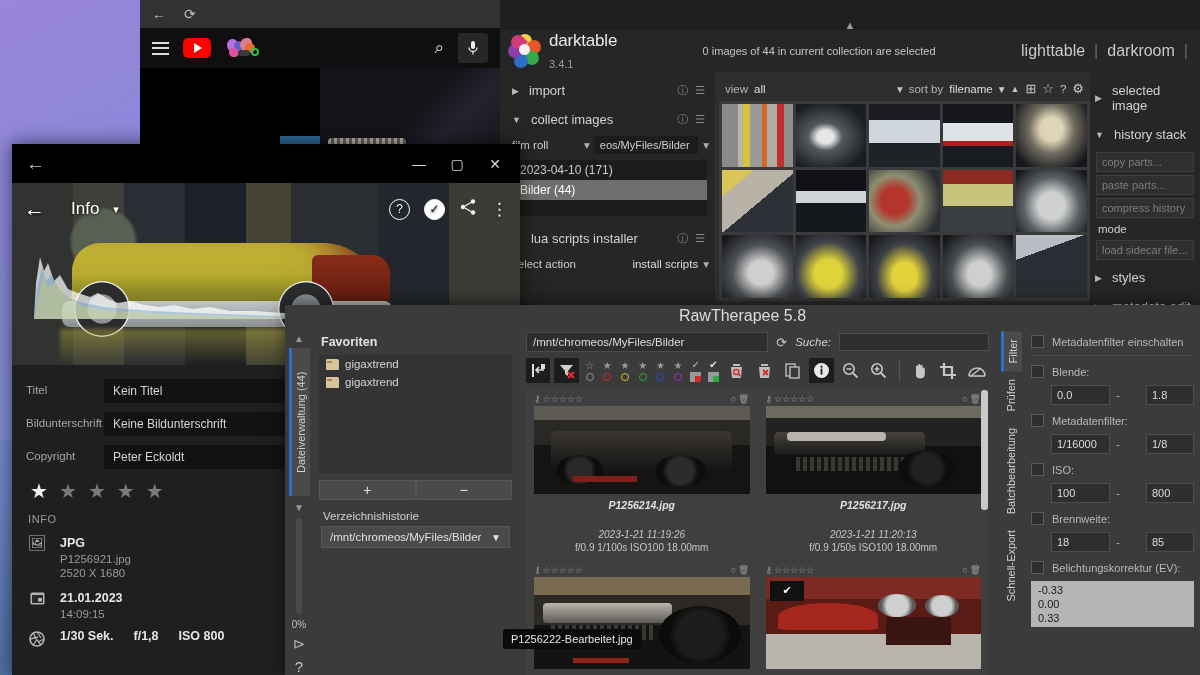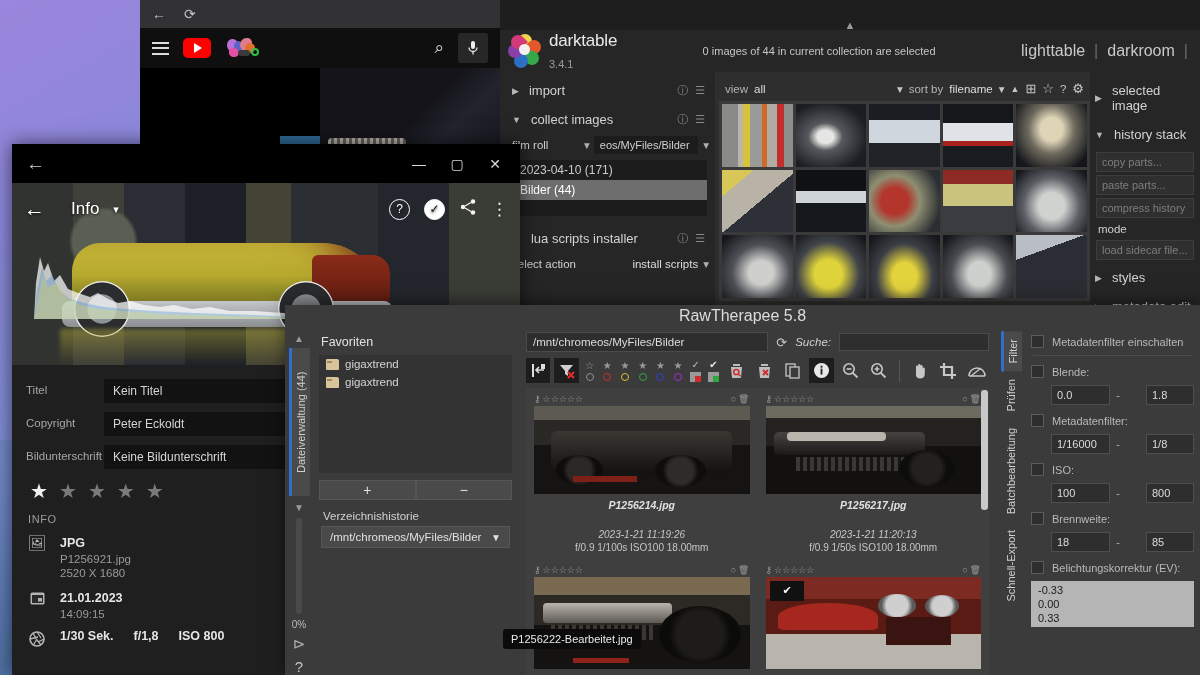--- a/index.html
+++ b/index.html
@@ -190,21 +190,21 @@
   #rt-win { position:absolute; left:285px; top:305px; width:915px; height:370px;
     background:#3b3b3b; color:#cfcfcf; box-shadow:0 -3px 16px rgba(0,0,0,.5); }
   #rt-title { height:22px; background:#3b3b3b; display:flex; align-items:center; justify-content:center;
     font-size:16px; color:#dcdcdc; }
   #rt-body { display:flex; height:348px; }
   #rt-vtab-left { width:28px; background:#3b3b3b; display:flex; flex-direction:column; align-items:center; padding-top:6px; }
   .rt-vtab { writing-mode:vertical-rl; transform:rotate(180deg); font-size:11px; color:#d0d0d0;
     padding:8px 3px; }
   .rt-vtab.active { background:#4a4a4a; border-right:3px solid #2f6fd0; }
   #rt-left { width:205px; background:#3b3b3b; display:flex; flex-direction:column; }
-  #rt-fav-title { font-size:12.5px; color:#e2e2e2; padding:8px 0 6px 8px; }
+  #rt-fav-title { font-size:12.5px; color:#e2e2e2; padding:8px 0 6px 8px;font-weight:bold; }
   #rt-fav-list { background:#333; margin:0 6px; height:118px; }
   .rt-fav-item { display:flex; align-items:center; gap:6px; padding:3px 7px; font-size:11.5px; color:#d4d4d4;}
   .folder-ic { width:13px; height:11px; background:#d7c49a; border-radius:1px 2px 1px 1px; position:relative; }
   .folder-ic:after { content:""; position:absolute; left:1px; top:2px; width:5px; height:2px; background:#a8885a; }
   #rt-fav-btns { display:flex; margin:7px 6px 0 6px; }
   .rt-pm { flex:1; background:#4a4a4a; text-align:center; font-size:14px; color:#e0e0e0; padding:1px; border:1px solid #565656;}
   #rt-hist-label { font-size:11.5px; color:#d0d0d0; padding:10px 0 4px 10px; }
   #rt-hist-combo { margin:0 8px; background:#4a4a4a; border:1px solid #565656; font-size:11.5px;
     color:#e0e0e0; padding:4px 8px; display:flex; align-items:center; }
   #rt-hist-combo .sp{flex:1;}
@@ -475,26 +475,26 @@
         <span class="o-ic">⋮</span>
       </div>
     </div>
 
     <div id="photos-info">
       <div class="meta-row">
         <span class="meta-label">Titel</span>
         <span class="meta-field">Kein Titel</span>
       </div>
       <div class="meta-row">
+        <span class="meta-label">Bildunterschrift</span>
+        <span class="meta-field">Keine Bildunterschrift</span>
+      </div>
+      <div class="meta-row">
         <span class="meta-label">Copyright</span>
         <span class="meta-field">Peter Eckoldt</span>
-      </div>
-      <div class="meta-row">
-        <span class="meta-label">Bildunterschrift</span>
-        <span class="meta-field">Keine Bildunterschrift</span>
       </div>
 
       <div style="position:relative">
         <div id="stars">
           <span class="on">★</span>
           <span>★</span>
           <span>★</span>
           <span>★</span>
           <span>★</span>
         </div>

